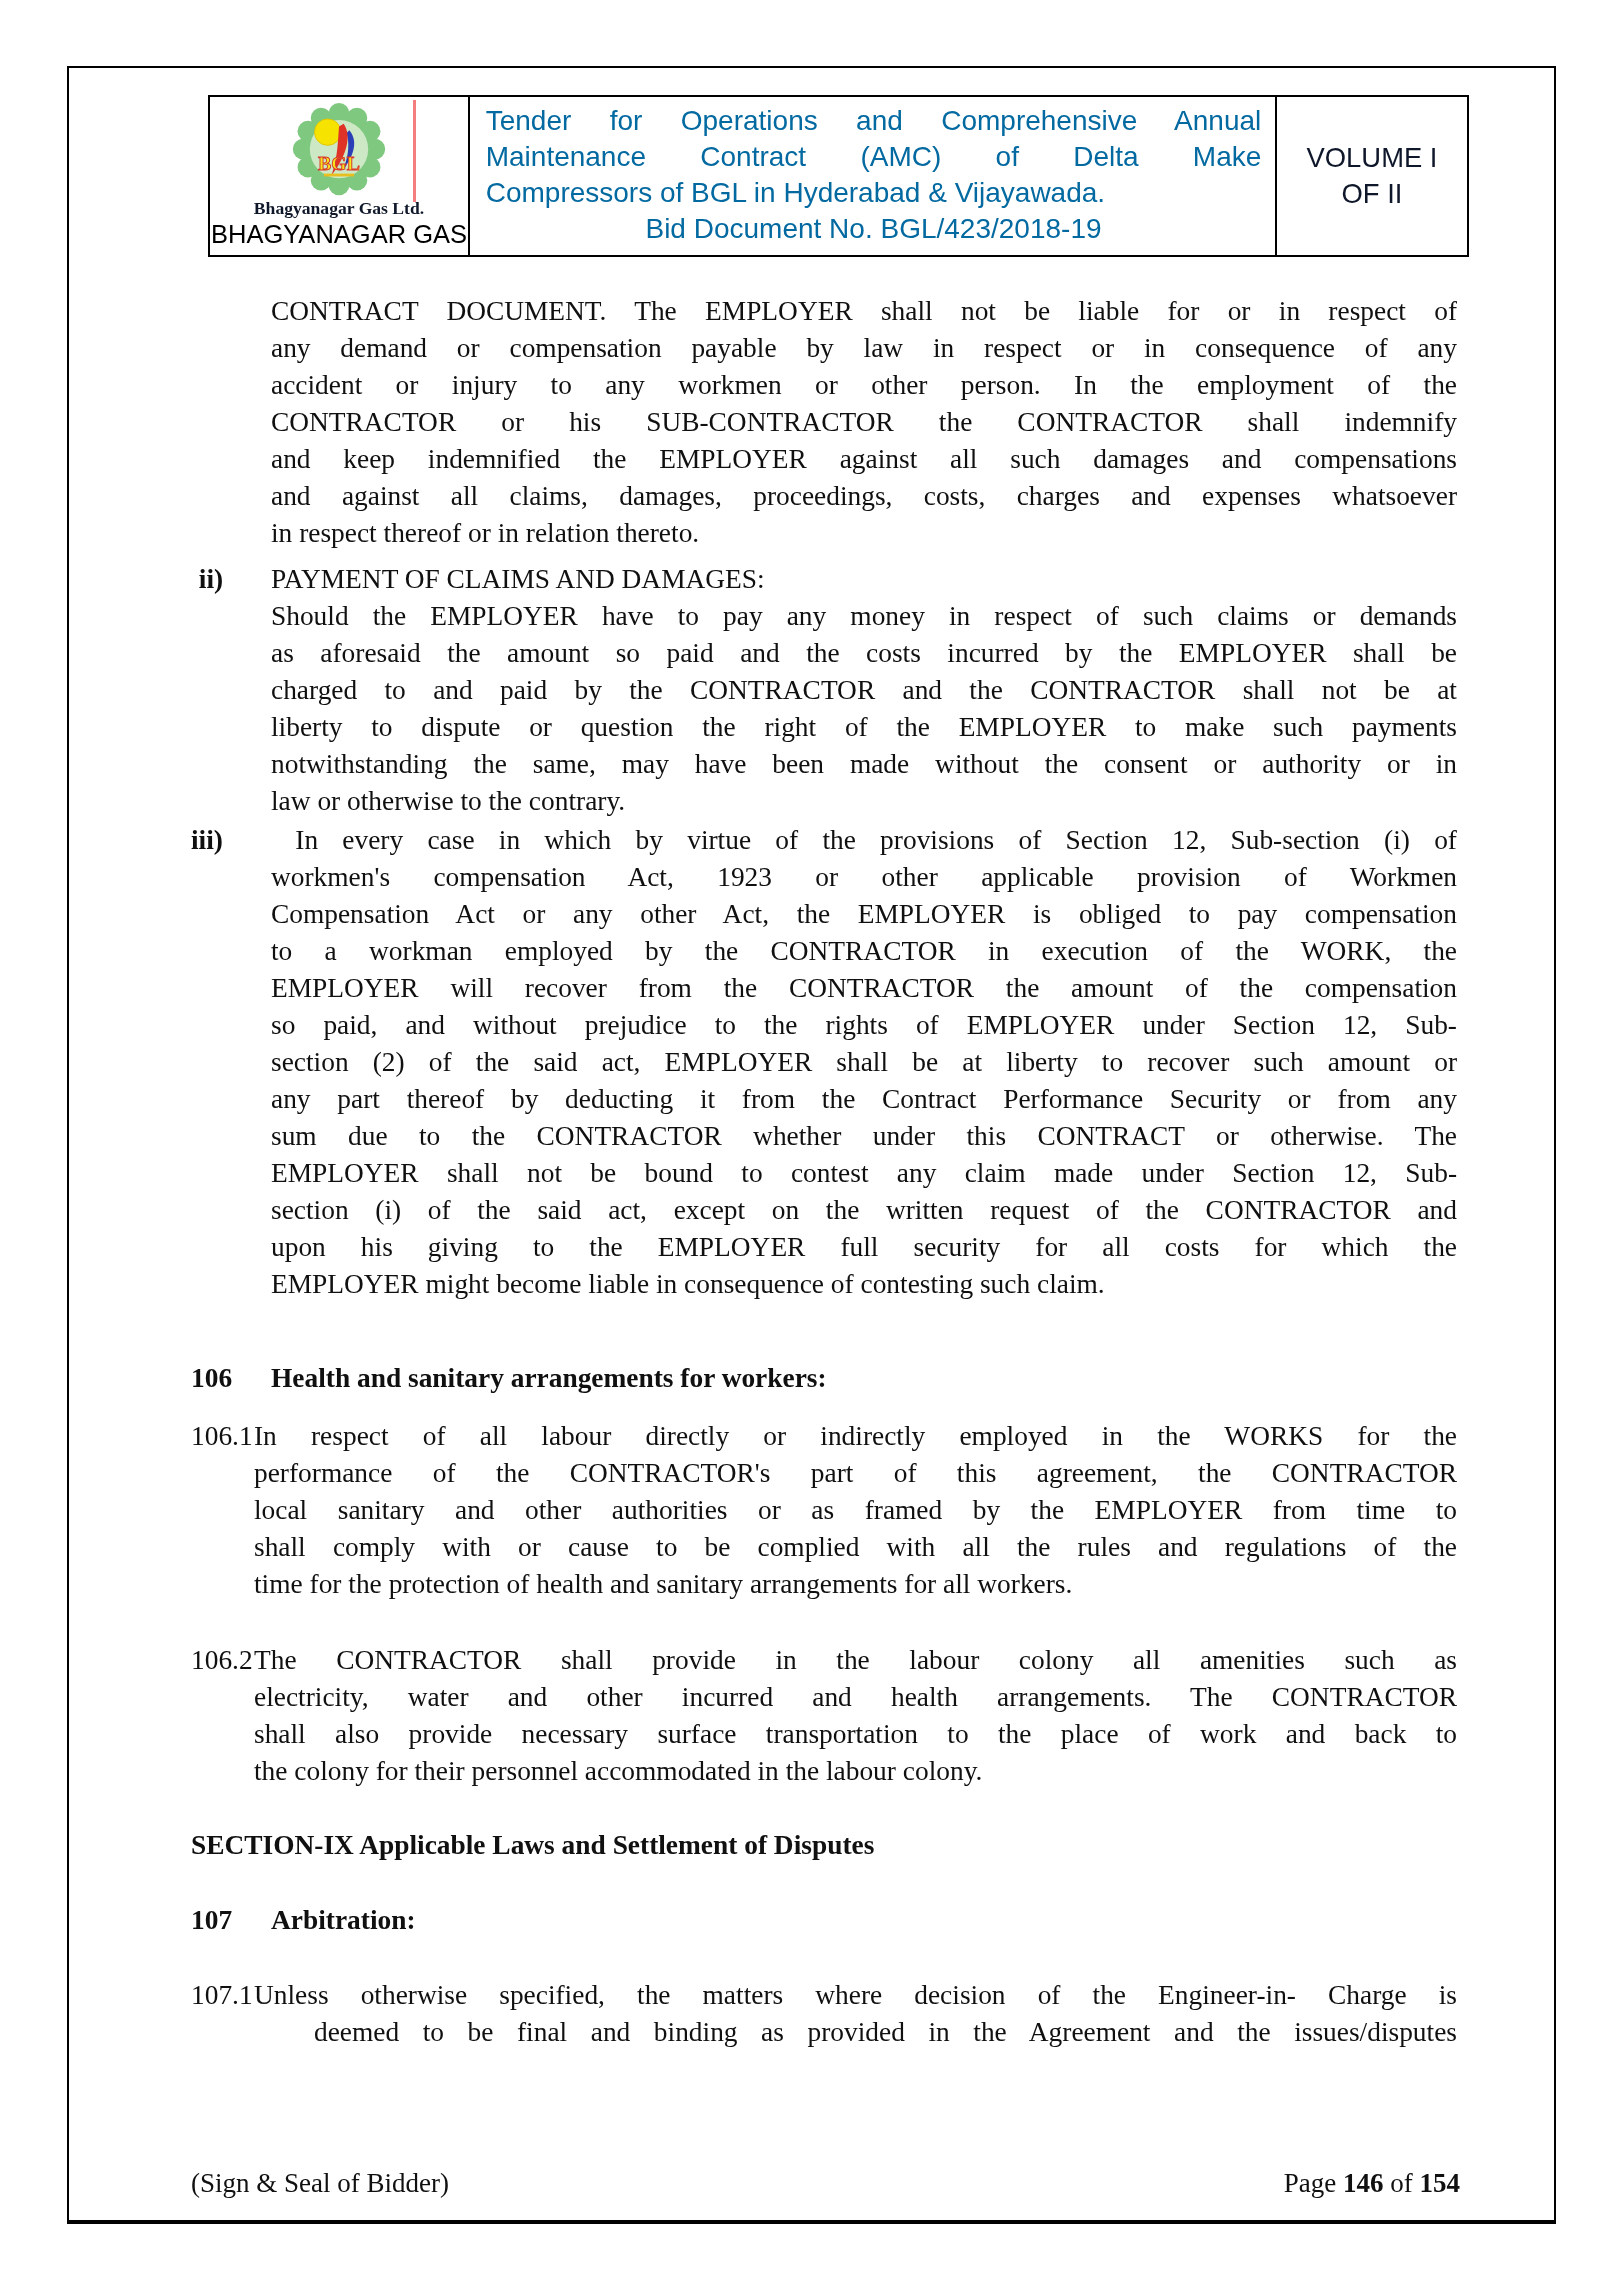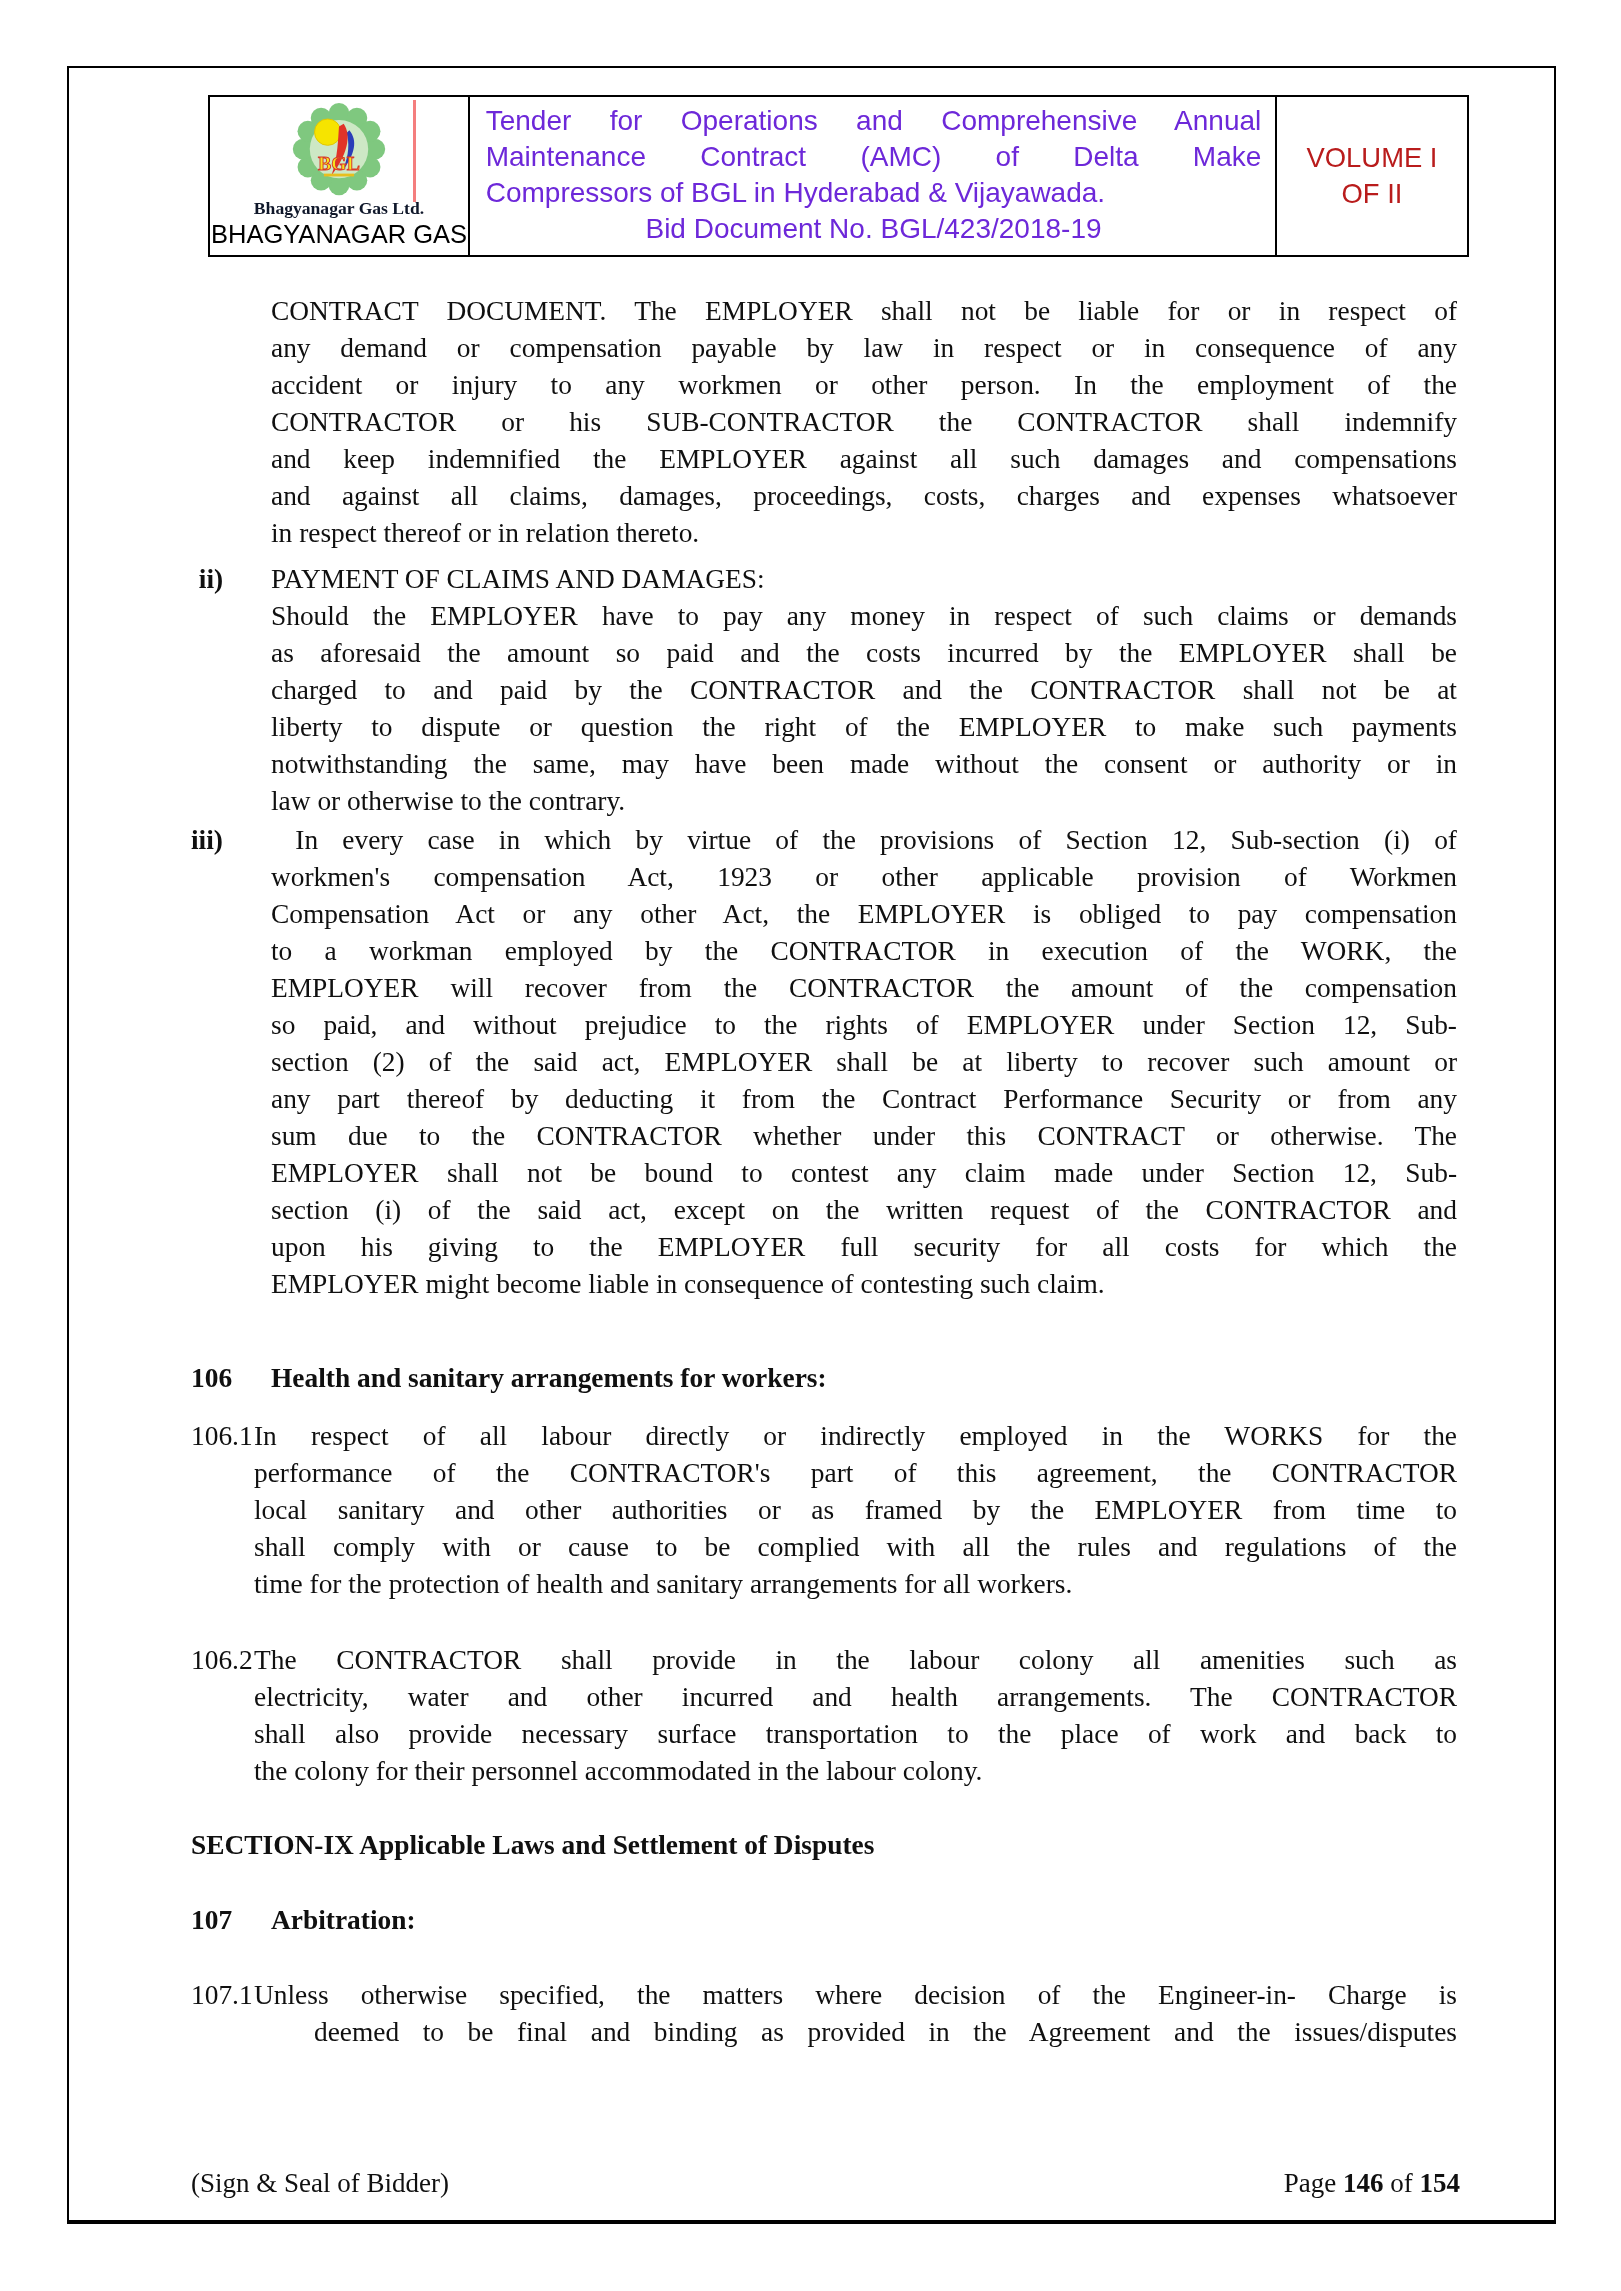--- a/index.html
+++ b/index.html
@@ -21,26 +21,26 @@
     width:260px;flex:0 0 260px;border-right:2.9px solid #000;box-sizing:border-box;
     position:relative;text-align:center;overflow:hidden;
   }
   .logo-svg{margin-top:4.9px;width:104px;height:98px;display:inline-block;}
   .org-small{font-size:17.6px;font-weight:bold;line-height:19.6px;margin-top:-4.9px;}
   .org-name{font-family:"Liberation Sans", sans-serif;font-size:25.5px;line-height:29px;margin-top:1px;color:#000;}
   .artifact{position:absolute;left:203px;top:2.9px;width:2.9px;height:102px;}
   .cell-title{flex:1 1 auto;box-sizing:border-box;padding:5.9px 13.7px 0 15.7px;}
   .title-line{
     font-family:"Liberation Sans", sans-serif;font-size:28px;line-height:36px;height:36px;
-    overflow:hidden;color:#6d28d9;
+    overflow:hidden;color:#0369a1;
   }
   .cell-volume{
     width:192px;flex:0 0 192px;border-left:2.9px solid #000;box-sizing:border-box;
     display:flex;flex-direction:column;justify-content:center;align-items:center;
-    font-family:"Liberation Sans", sans-serif;font-size:27.4px;line-height:36px;color:#b91c1c;text-align:center;
+    font-family:"Liberation Sans", sans-serif;font-size:27.4px;line-height:36px;color:#0f172a;text-align:center;
   }
   .jl{text-align:justify;text-align-last:justify;}
   .ll{text-align:left;}
   .cl{text-align:center;}
   
   .content{
     position:absolute;left:122px;top:225px;width:1266px;
     font-size:27.4px;line-height:37px;
   }
   .tline{height:37px;overflow:hidden;}

